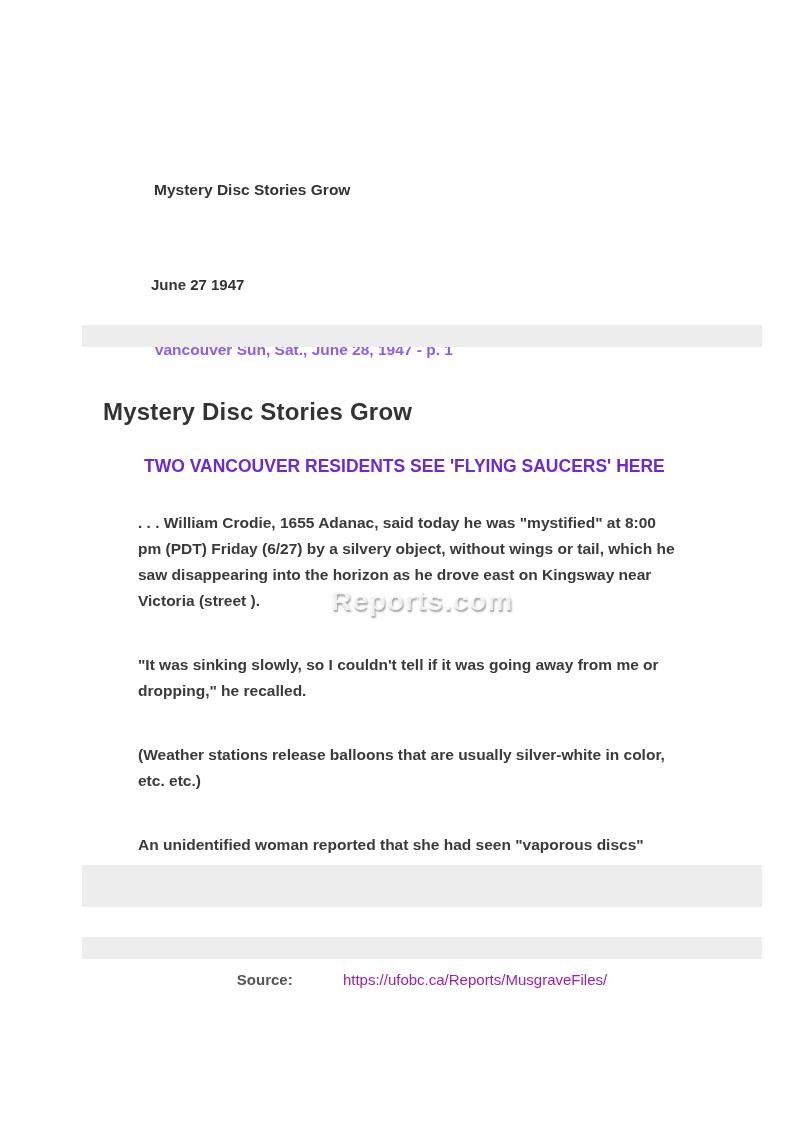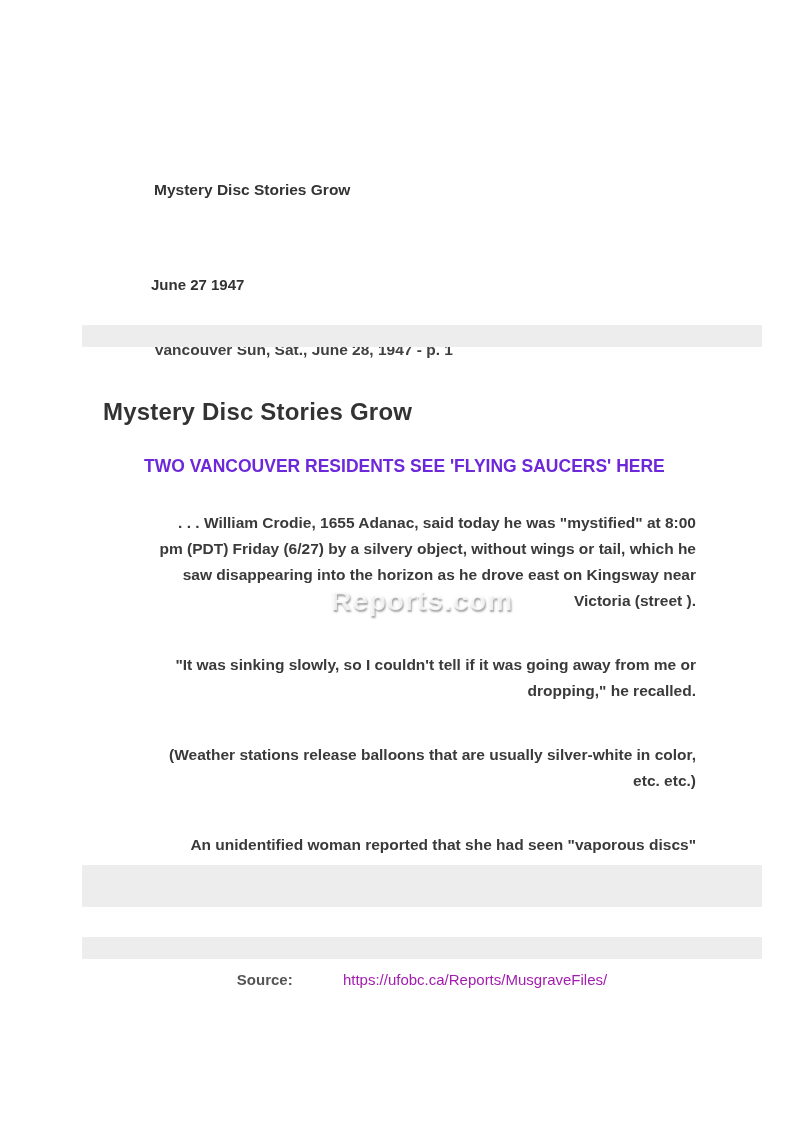--- a/index.html
+++ b/index.html
@@ -17,21 +17,21 @@
   
   .doc-header { position: absolute; left: 110px; top: 137px; }
   .doc-header .h-title {
     font-size: 15.5px; font-weight: bold; color: #333333;
   }
   .doc-header .h-date {
     font-size: 15px; font-weight: bold; color: #333333;
     margin-top: 55px; padding-left: 8px;
   }
   .doc-header .h-citation {
-    font-size: 15.5px; font-weight: bold; color: #404040;
+    font-size: 15.5px; font-weight: bold; color: #8b5cf6;
     margin-top: 26px;
   }
 
   .divider {
     position: absolute; left: 60px; right: 60px; height: 1px;
     background: #ededed;
   }
   .divider.top { top: 303px; }
   .divider.b1 { top: 843px; }
   .divider.b2 { top: 863px; }
@@ -41,21 +41,21 @@
   .headline {
     position: absolute; left: 70px; top: 365px;
     font-size: 24px; font-weight: bold; color: #333333;
     letter-spacing: 0.2px;
   }
   .subheadline {
     position: absolute; left: 111px; top: 423px;
     font-size: 17.5px; font-weight: bold; color: #6d28d9;
   }
   .body-copy {
-    position: absolute; left: 112px; top: 466px; width: 584px; text-align: right;
+    position: absolute; left: 94px; top: 466px; width: 584px;
   }
   .body-copy p {
     font-size: 15.5px; font-weight: bold; line-height: 26px;
     color: #3a3a3a; margin: 0 0 16px 0; white-space: pre-wrap;
   }
 
   
   .watermark {
     position: absolute; left: 0; top: 552px; width: 100%;
     text-align: center;

